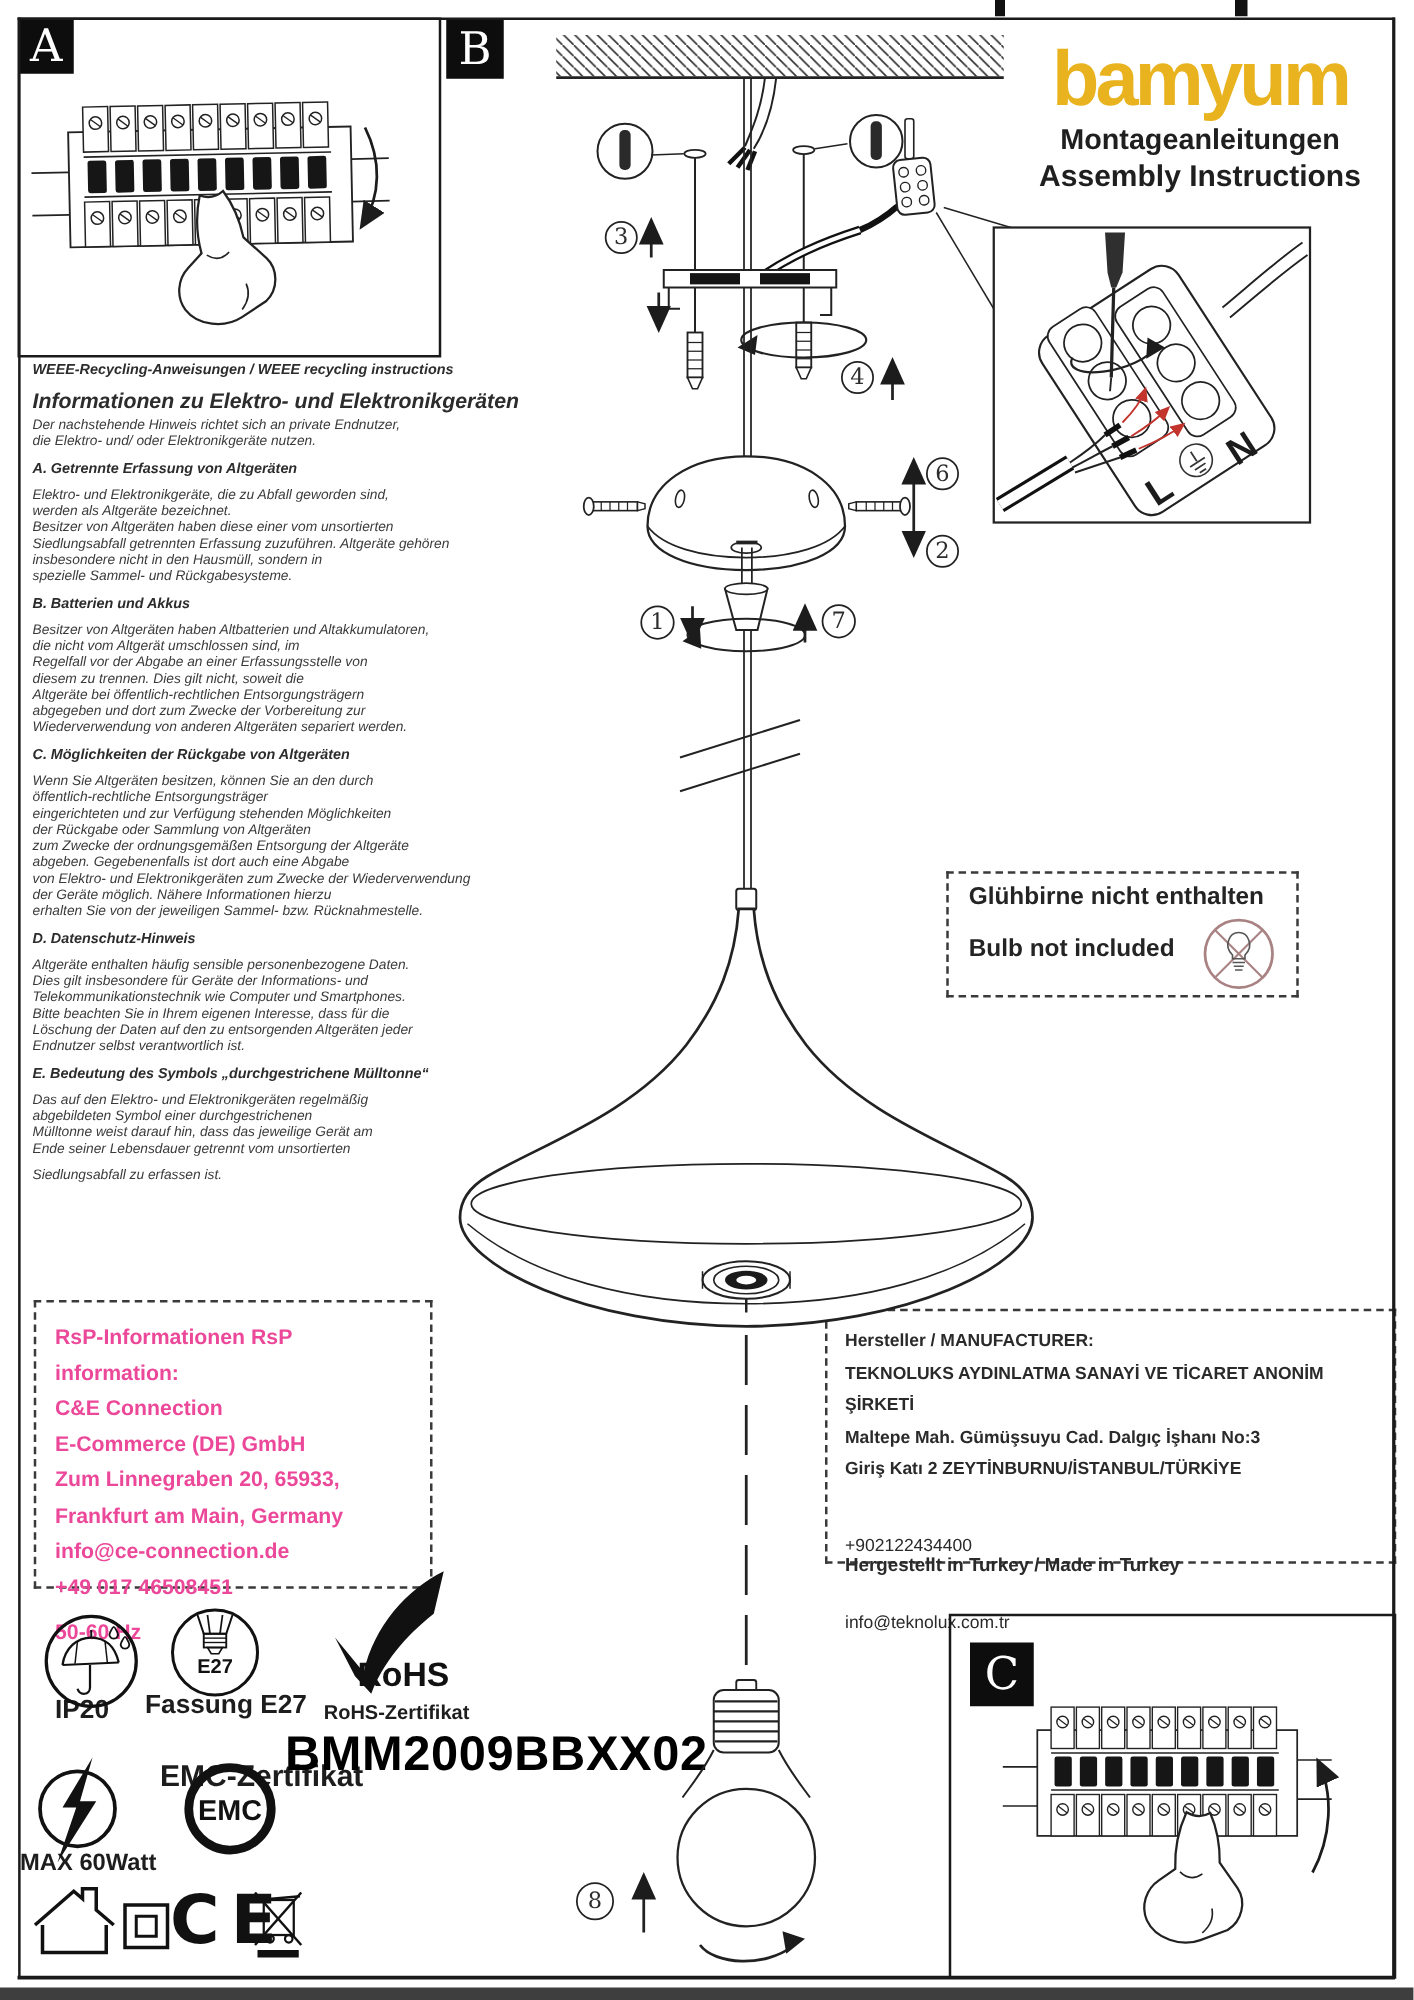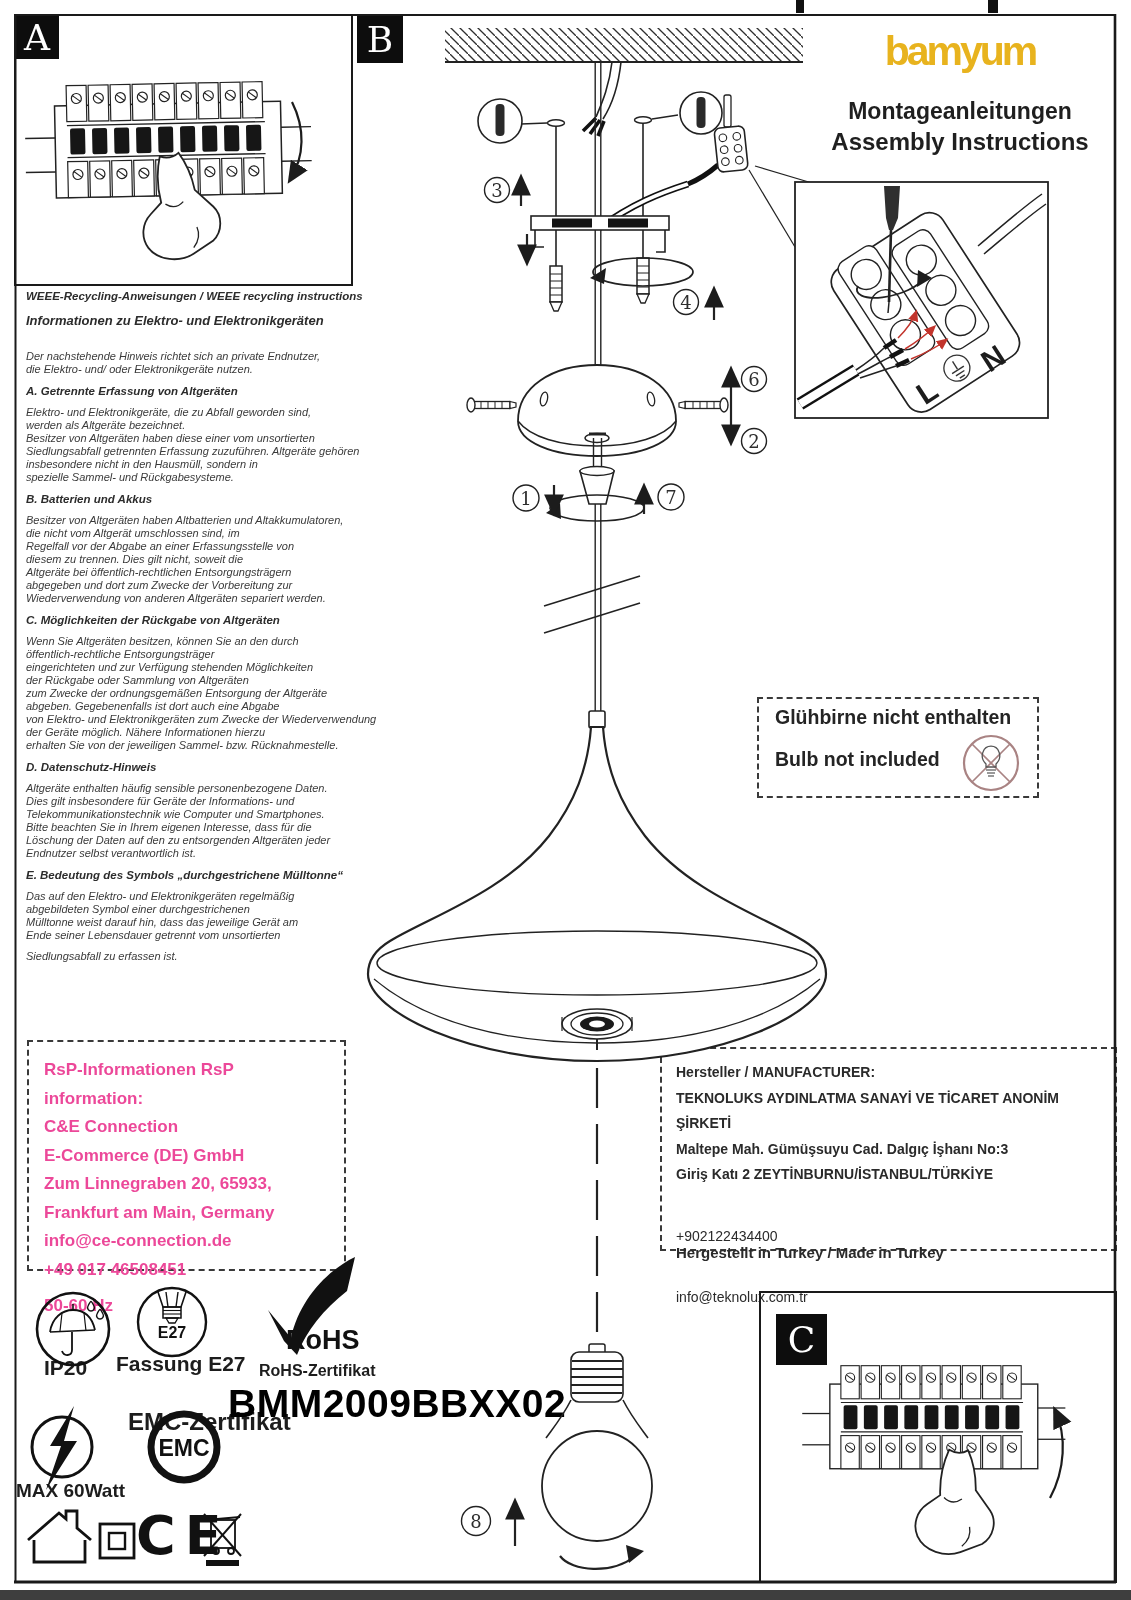--- a/index.html
+++ b/index.html
@@ -3,29 +3,29 @@
 <meta charset="utf-8">
 <style>
   html,body{margin:0;padding:0;background:#fff;}
   .page{position:relative;width:1131px;height:1600px;background:#fff;overflow:hidden;
         font-family:"Liberation Sans",sans-serif;color:#2b2b2b;}
   
   .sec-label{position:absolute;background:#0d0d0d;color:#fff;display:flex;align-items:center;justify-content:center;
              font-family:"DejaVu Serif",serif;font-size:36px;}
   
   .brand-logo{position:absolute;left:800px;top:28px;width:320px;text-align:center;
-              font-weight:bold;font-size:41px;letter-spacing:-3px;color:#E8B31E;}
+              font-weight:bold;font-size:62px;letter-spacing:-3px;color:#E8B31E;}
   .brand-sub-de{position:absolute;left:800px;top:98px;width:320px;text-align:center;
                 font-weight:bold;font-size:23px;color:#1f1f1f;}
   .brand-sub-en{position:absolute;left:800px;top:128px;width:320px;text-align:center;
                 font-weight:bold;font-size:24px;color:#1f1f1f;}
   
   .weee{position:absolute;left:26px;top:290px;width:416px;font-size:11px;line-height:13px;color:#3a3a3a;font-style:italic;}
   .w-title{font-weight:bold;font-size:11.5px;color:#2c2c2c;margin-bottom:11px;}
-  .w-sub{font-weight:bold;font-size:13px;color:#2c2c2c;margin-bottom:23px;}
+  .w-sub{font-weight:bold;font-size:17px;color:#2c2c2c;margin-bottom:7px;}
   .w-head{font-weight:bold;font-size:11.5px;color:#2c2c2c;margin:9px 0 8px 0;}
   .w-body{white-space:pre-line;margin-bottom:8px;}
   
   .dash-box{position:absolute;border:2px dashed #3a3a3a;background:transparent;}
   .bulb-line1{position:absolute;left:775px;top:706px;font-size:19.5px;font-weight:bold;color:#242424;}
   .bulb-line2{position:absolute;left:775px;top:748px;font-size:19.5px;font-weight:bold;color:#242424;}
   .rsp{position:absolute;left:44px;top:1056px;width:290px;font-size:17px;line-height:28.5px;
        font-weight:bold;color:#ec4899;}
   .man{position:absolute;left:676px;top:1060px;width:430px;font-size:14px;line-height:25.5px;
        font-weight:bold;color:#2a2a2a;}

